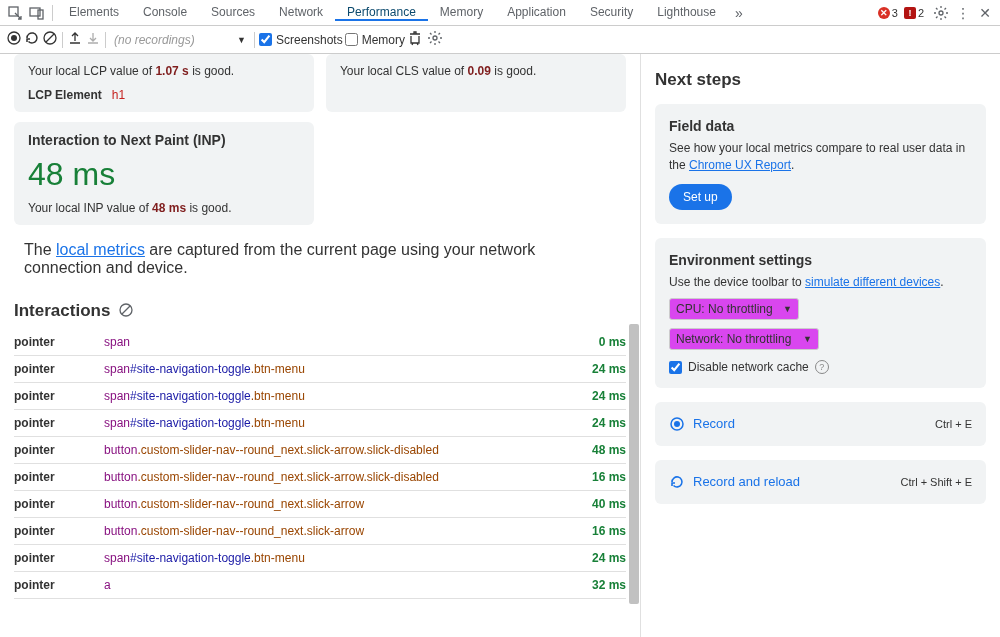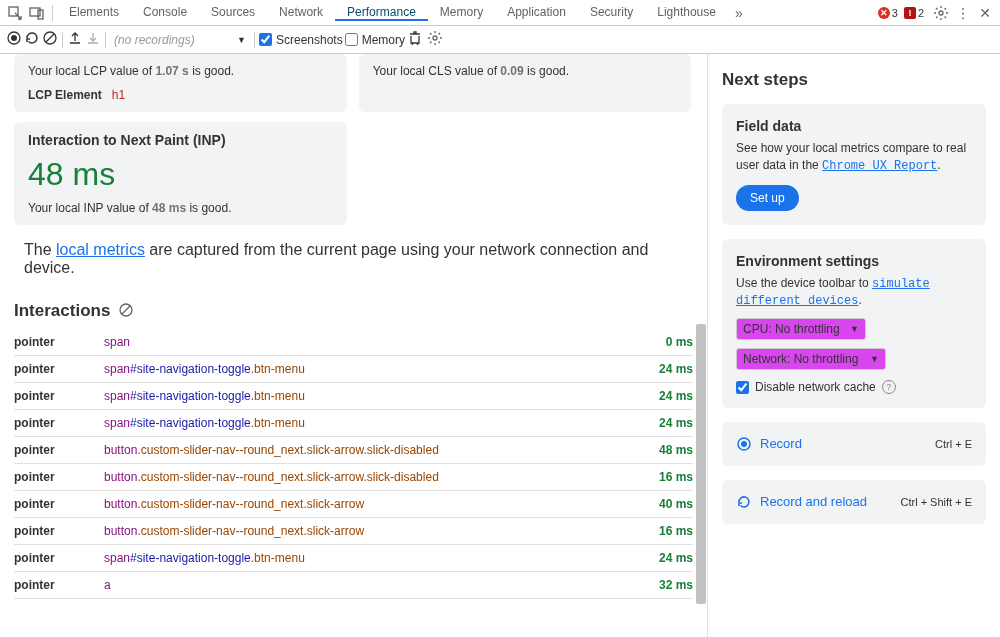--- a/index.html
+++ b/index.html
@@ -14,48 +14,48 @@
 .err-red { background: #d93025; }
 .err-amber { background: #b31412; }
 .toolbar { display: flex; align-items: center; height: 28px; border-bottom: 1px solid #ccc; padding: 0 6px; gap: 2px; }
 .toolbar .div { width: 1px; height: 16px; background: #ccc; margin: 0 2px; }
 .toolbar .sel { color: #999; font-style: italic; padding: 2px 4px; border: none; background: transparent; min-width: 140px; display: flex; align-items: center; justify-content: space-between; }
 .toolbar .chk { display: flex; align-items: center; gap: 4px; }
 .toolbar input[type=checkbox] { width: 13px; height: 13px; accent-color: #1a73e8; }
 .main { display: flex; height: calc(637px - 54px); }
 .left { flex: 1; overflow-y: auto; position: relative; }
 .left-content { padding: 0 14px 10px 14px; }
-.right { width: 293px; border-left: 1px solid #e0e0e0; overflow-y: auto; padding: 16px 14px; }
+.right { width: 360px; border-left: 1px solid #e0e0e0; overflow-y: auto; padding: 16px 14px; }
 .cards-row { display: flex; gap: 12px; margin-bottom: 10px; }
 .card { background: #f1f3f4; border-radius: 6px; padding: 10px 14px; flex: 1; }
 .card.half { flex: 0 0 49%; }
 .metric-title { font-weight: 600; font-size: 14px; margin-bottom: 8px; }
 .metric-big { font-size: 32px; color: #188038; font-weight: 400; margin-bottom: 8px; }
 .metric-desc { font-size: 12px; color: #333; }
-.metric-desc .val { color: #737373; font-weight: 600; }
+.metric-desc .val { color: #7f1d1d; font-weight: 600; }
 .lcp-el { margin-top: 10px; font-size: 12px; }
 .lcp-el .tag { color: #c5221f; }
 .sub-label { font-weight: 600; }
 .note { font-size: 16px; color: #333; padding: 6px 10px; }
 .note a { color: #1a73e8; text-decoration: underline; }
 .section-head { display: flex; align-items: center; gap: 8px; margin: 18px 0 8px 0; }
 .section-head h2 { font-size: 17px; font-weight: 600; }
 .int-table { width: 100%; border-collapse: collapse; }
 .int-row { display: flex; align-items: center; border-bottom: 1px solid #e0e0e0; padding: 6px 0; font-size: 12px; }
 .int-type { width: 90px; font-weight: 600; }
 .int-target { flex: 1; }
 .int-target .el { color: #881280; }
 .int-target .id { color: #1a1aa6; }
 .int-target .cls { color: #994500; }
 .int-time { width: 50px; text-align: right; color: #188038; font-weight: 600; }
 .right h2 { font-size: 17px; font-weight: 600; margin-bottom: 14px; }
 .r-card { background: #f1f3f4; border-radius: 6px; padding: 14px; margin-bottom: 14px; }
 .r-card h3 { font-size: 14px; font-weight: 600; margin-bottom: 6px; }
 .r-card p { font-size: 12px; color: #333; line-height: 1.4; }
-.r-card a { color: #1a73e8; text-decoration: underline; font-family: Liberation Mono, monospace; }
+.r-card a { color: #1a73e8; text-decoration: underline; }
 .btn-primary { background: #1a73e8; color: #fff; border: none; border-radius: 14px; padding: 6px 14px; font-size: 12px; cursor: pointer; margin-top: 10px; }
 .r-select { display: inline-flex; align-items: center; justify-content: space-between; background: #d946ef; border: 1px solid #ccc; border-radius: 3px; padding: 3px 6px; font-size: 12px; margin-top: 8px; margin-right: 6px; min-width: 130px; cursor: pointer; }
 .r-chk { display: flex; align-items: center; gap: 6px; margin-top: 10px; font-size: 12px; }
 .r-action { display: flex; align-items: center; justify-content: space-between; cursor: pointer; }
 .r-action .lbl { color: #1a73e8; display: flex; align-items: flex-start; gap: 8px; font-size: 13px; }
 .r-action .short { font-size: 11px; color: #333; }
 .svg-ico { width: 16px; height: 16px; }
 .chev-down { font-size: 9px; color: #333; margin-left: 4px; }
 .help-circle { width: 14px; height: 14px; border: 1px solid #888; border-radius: 50%; display: inline-flex; align-items: center; justify-content: center; font-size: 9px; color: #888; }
 .scroll-hint { position: absolute; right: 0; top: 0; width: 14px; height: 100%; }

